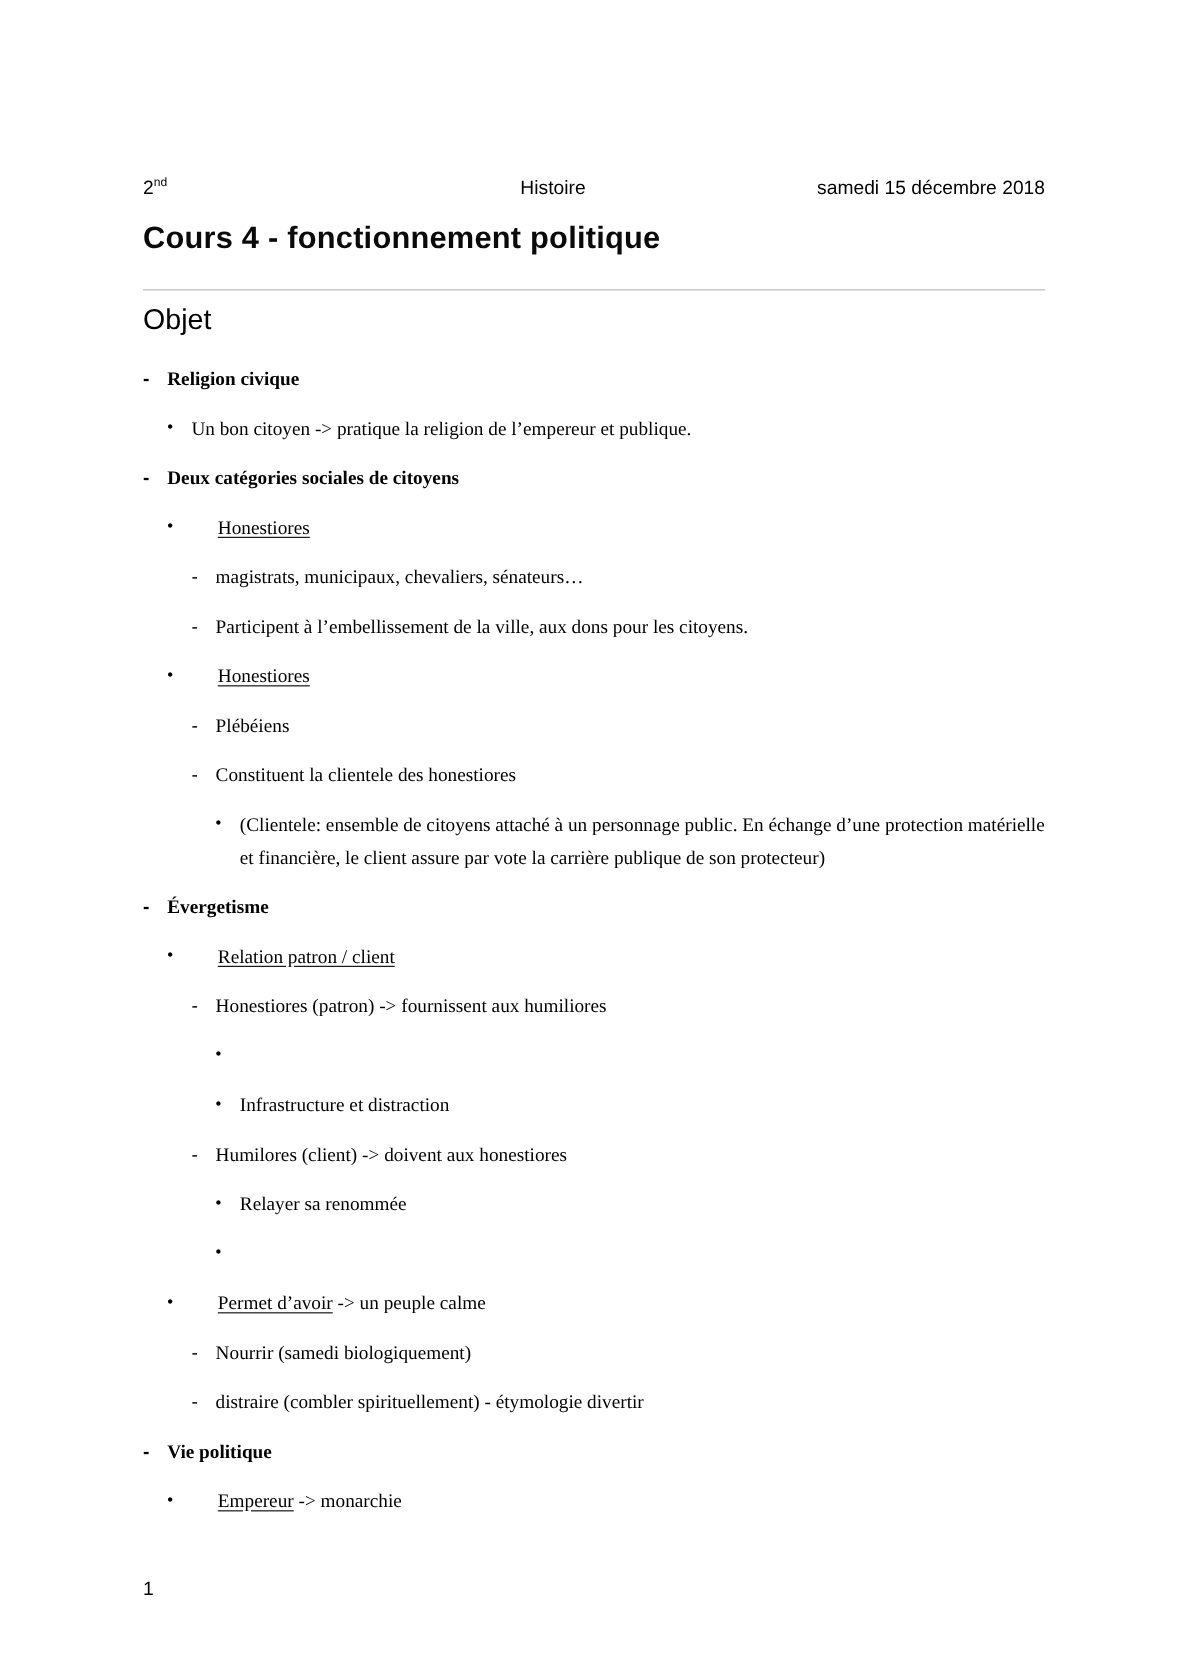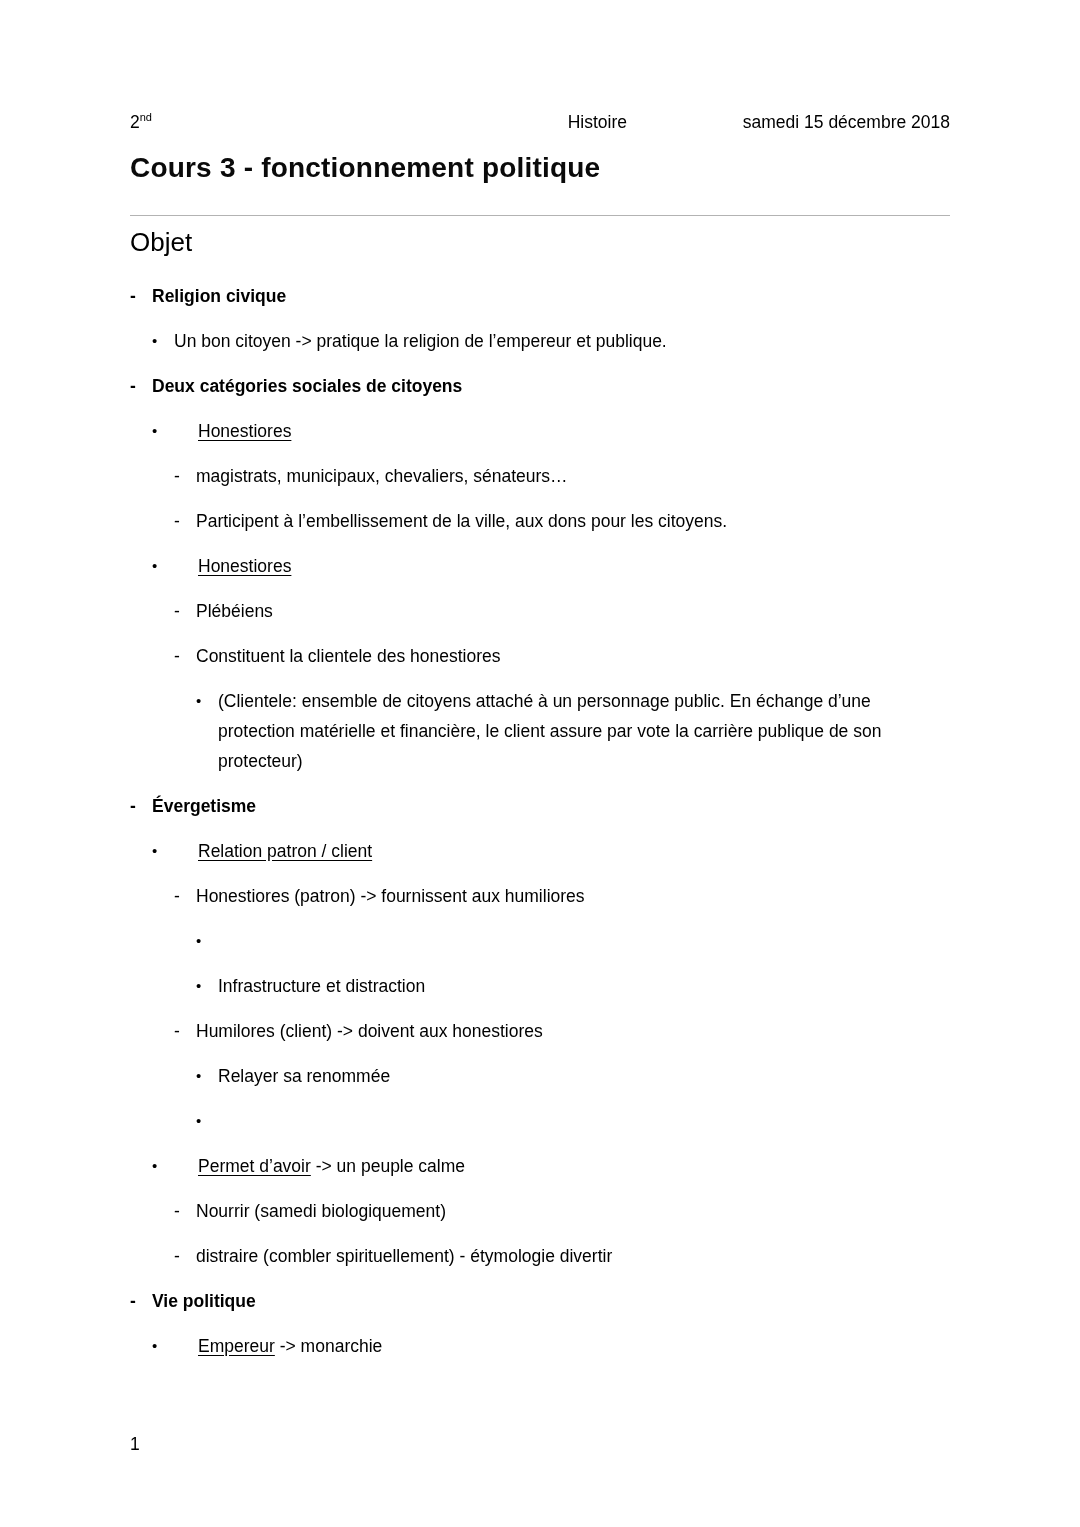--- a/index.html
+++ b/index.html
@@ -17,22 +17,22 @@
     overflow: hidden;
   }
   .doc-header {
     display: flex;
     align-items: baseline;
     font-size: 17.5px;
     line-height: 21px;
     color: #000000;
   }
   .doc-header .h-left  { flex: 1; text-align: left; }
-  .doc-header .h-center{ flex: 1; text-align: right; }
-  .doc-header .h-right { flex: 1.3; text-align: right; }
+  .doc-header .h-center{ flex: 1; text-align: center; }
+  .doc-header .h-right { flex: 1.3; text-align: right; margin-top: 48px; }
   .doc-header sup { font-size: 11px; vertical-align: super; line-height: 0; }
   .doc-title {
     margin-top: 18px;
     font-size: 28px;
     line-height: 34px;
     font-weight: bold;
     color: #0a0a0a;
     letter-spacing: 0.2px;
   }
   .rule {
@@ -58,21 +58,21 @@
     align-items: flex-start;
     line-height: 30px;
     margin-bottom: 15px;
   }
   .li .marker {
     flex: 0 0 22px;
     width: 22px;
   }
   .li .marker.dash { font-weight: inherit; }
   .li .marker.bullet { font-size: 15px; }
-  .li .text { flex: 1; }
+  .li .text { flex: 1; font-family: Liberation Serif, serif; }
   .li.bold { font-weight: bold; }
   .u { text-decoration: underline; text-underline-offset: 2.5px; margin-left: 24px; }
   .page-footer {
     position: absolute;
     left: 130px;
     bottom: 72px;
     font-size: 17.5px;
     color: #000000;
   }
 </style>
@@ -80,21 +80,21 @@
 <body>
 
 <div class="page">
 
   <div class="doc-header">
     <span class="h-left"><span>2</span><sup>nd</sup></span>
     <span class="h-center">Histoire</span>
     <span class="h-right">samedi 15 décembre 2018</span>
   </div>
 
-  <h1 class="doc-title">Cours 3 - fonctionnement politique</h1>
+  <h1 class="doc-title">Cours 4 - fonctionnement politique</h1>
 
   <hr class="rule">
 
   <h2 class="section-title">Objet</h2>
 
   <div class="outline" id="outline">
       <div class="li bold" style="padding-left: 0px;">
         <span class="marker dash">-</span>
         <span class="text"><span>Religion civique</span></span>
       </div>

